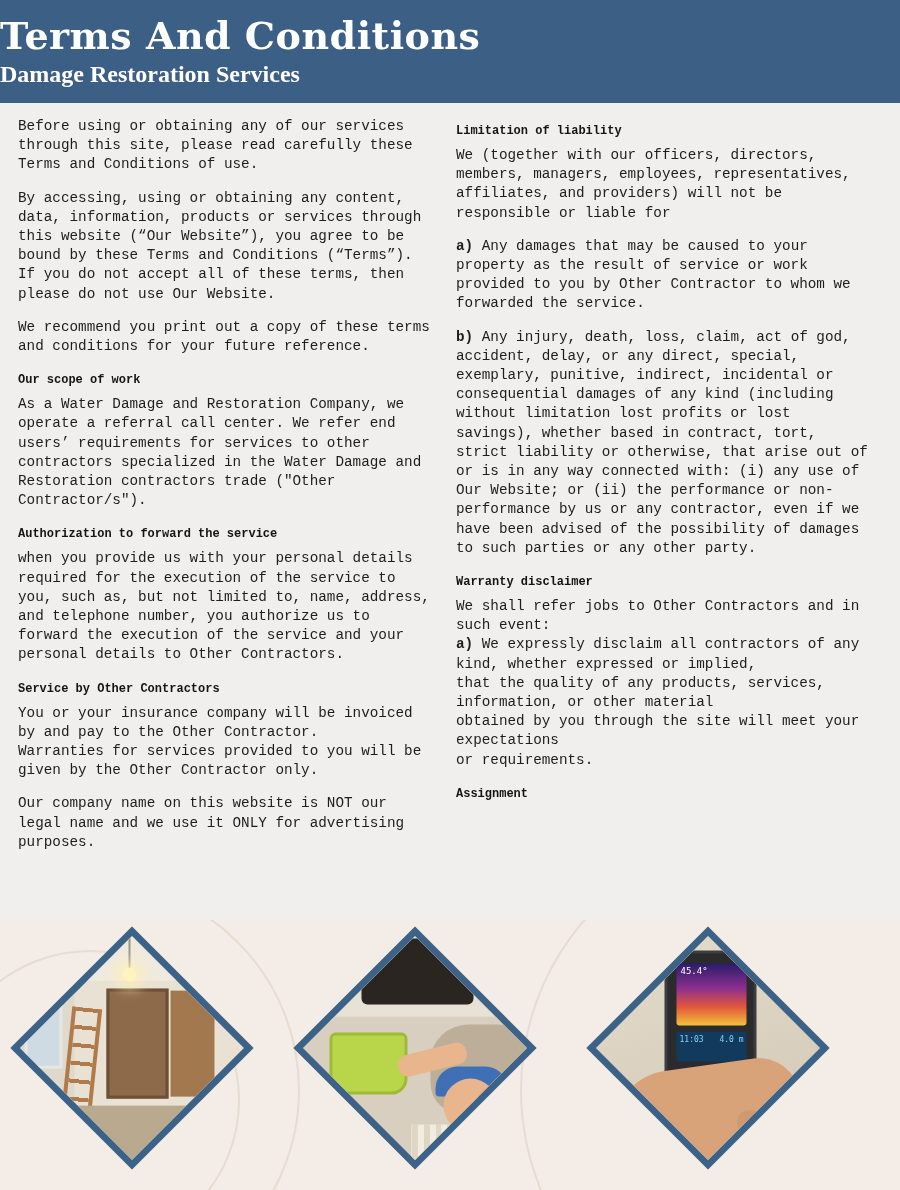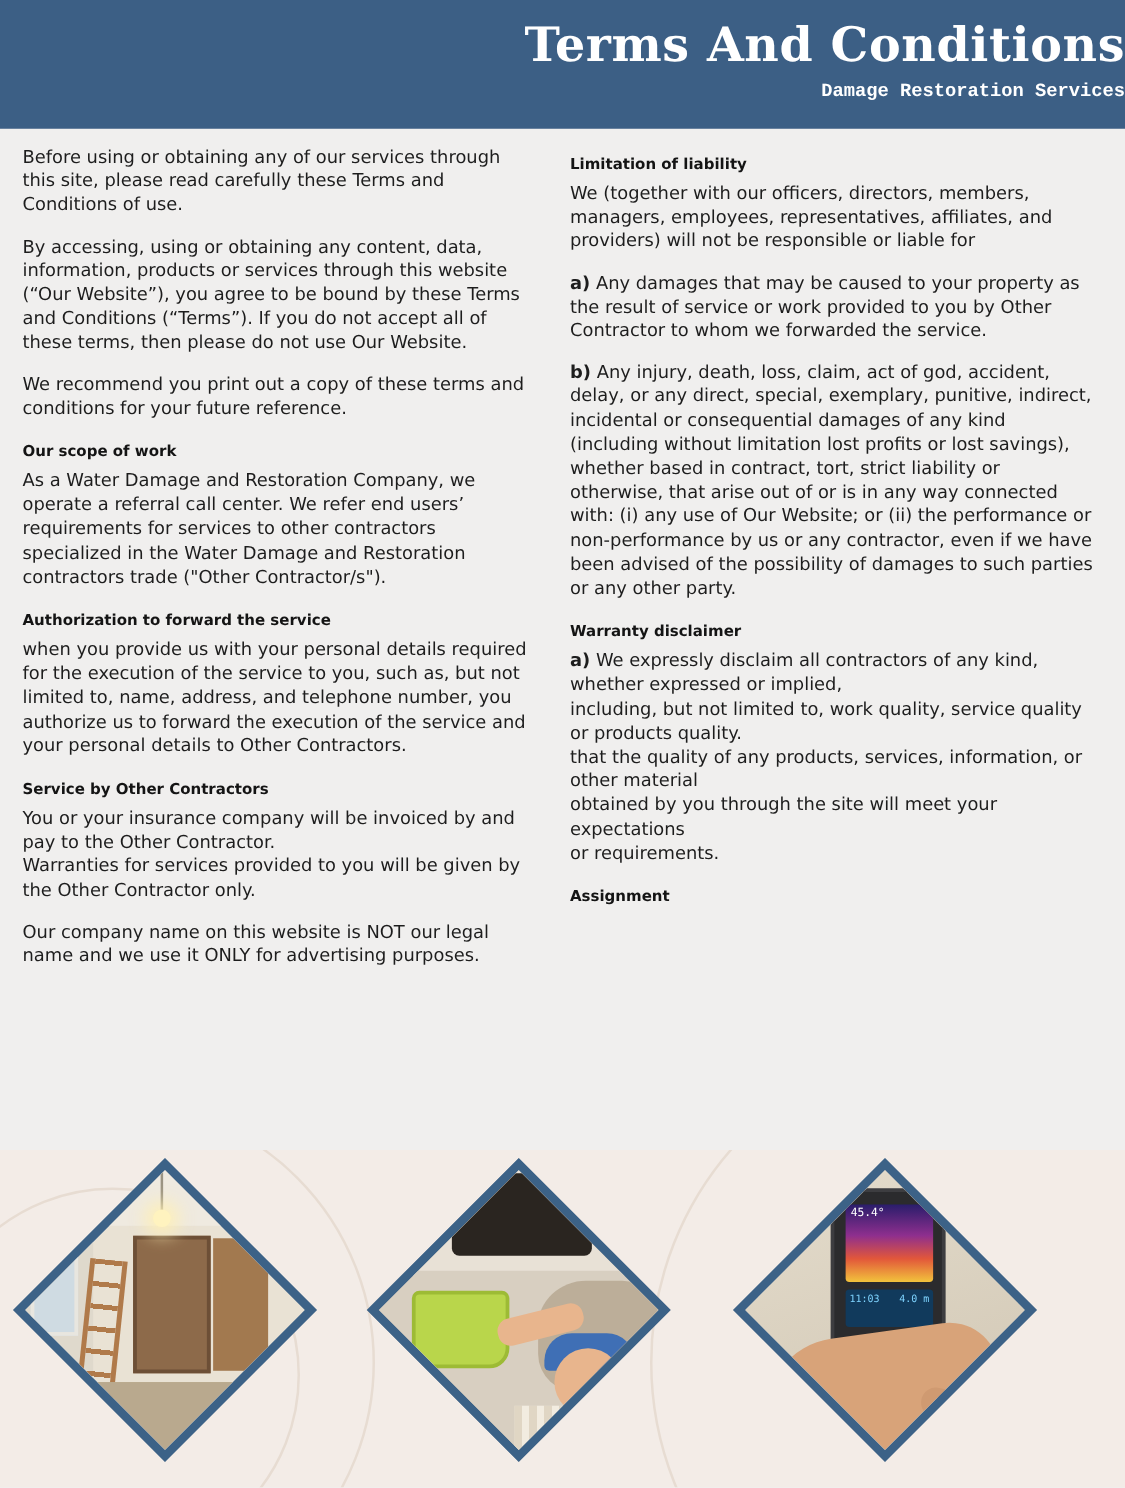--- a/index.html
+++ b/index.html
@@ -16,47 +16,48 @@
     overflow: hidden;
     position: relative;
   }
 
   
   .header {
     background: #3c5f85;
     width: 100%;
     height: 103px;
     padding-top: 14px;
-    text-align: right;
+    text-align: left;
     color: #ffffff;
   }
   .header-title {
     font-family: "DejaVu Serif", serif;
     font-weight: bold;
     font-size: 38px;
     letter-spacing: 0.5px;
     line-height: 44px;
     margin: 0;
   }
   .header-subtitle {
-    font-family: Liberation Mono, monospace;
+    font-family: Liberation Serif, serif;
     font-weight: bold;
-    font-size: 15px;
+    font-size: 24px;
     line-height: 24px;
     margin-top: 4px;
   }
 
   
   .content {
     display: flex;
     padding: 14px 18px 0 18px;
     gap: 26px;
   }
   .col {
     width: 412px;
+    font-family: Liberation Mono, monospace;
   }
   .col.right { width: 420px; }
 
   p {
     margin: 0 0 14px 0;
     font-size: 14.3px;
     line-height: 19.2px;
     color: #1d1d1d;
   }
   p.tight { margin-bottom: 0; }
@@ -281,25 +282,25 @@
     <p>
       <span class="b">a)</span>
       <span>Any damages that may be caused to your property as the result of service or work provided to you by Other Contractor to whom we forwarded the service.</span>
     </p>
     <p>
       <span class="b">b)</span>
       <span>Any injury, death, loss, claim, act of god, accident, delay, or any direct, special, exemplary, punitive, indirect, incidental or consequential damages of any kind (including without limitation lost profits or lost savings), whether based in contract, tort, strict liability or otherwise, that arise out of or is in any way connected with: (i) any use of Our Website; or (ii) the performance or non-performance by us or any contractor, even if we have been advised of the possibility of damages to such parties or any other party.</span>
     </p>
 
     <h2 class="sp">Warranty disclaimer</h2>
+    <p class="tight">We shall refer jobs to Other Contractors and in such event:</p>
     <p class="tight">
       <span class="b">a)</span>
       <span>We expressly disclaim all contractors of any kind, whether expressed or implied,</span>
     </p>
-    <p class="tight">including, but not limited to, work quality, service quality or products quality.</p>
     <p class="tight">that the quality of any products, services, information, or other material</p>
     <p class="tight">obtained by you through the site will meet your expectations</p>
     <p>or requirements.</p>
 
     <h2 class="sp">Assignment</h2>
   </div>
 </div>
 
 <div class="footer">
   <div class="swoosh sw1"></div>

